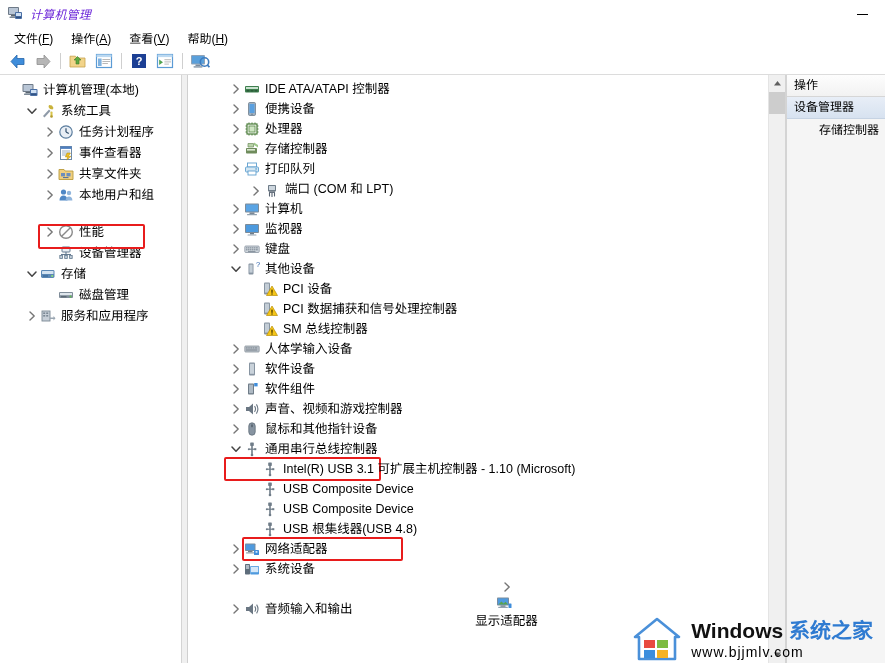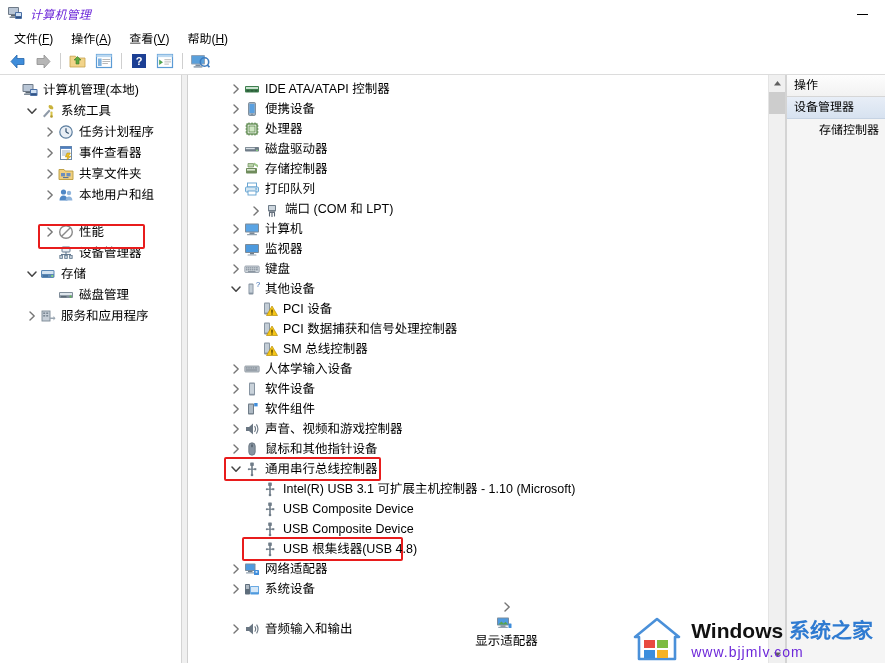--- a/index.html
+++ b/index.html
@@ -233,21 +233,21 @@
     right: 12px;
     bottom: 2px;
     display: flex;
     align-items: center;
     pointer-events: none;
   }
   .wm-logo { width: 52px; height: 48px; margin-right: 8px; }
   .wm-text { display: flex; flex-direction: column; line-height: 1; }
   .wm-line1 { font-size: 21px; font-weight: bold; color: #111; }
   .wm-line1 .cn { color: #2f7bd1; }
-  .wm-line2 { font-size: 14px; color: #6d28d9; margin-top: 4px; letter-spacing: 1px; }
+  .wm-line2 { font-size: 14px; color: #000000; margin-top: 4px; letter-spacing: 1px; }
 </style>
 </head>
 <body>
 
 <div class="titlebar">
   <span class="app-icon">
     <svg class="mmc-icon" viewBox="0 0 16 16">
       <rect x="1" y="2" width="11" height="8" rx="1" fill="#6e7a88"></rect>
       <rect x="2" y="3" width="9" height="6" fill="#b9c6d6"></rect>
       <rect x="4" y="10" width="5" height="1.5" fill="#5b6672"></rect>
@@ -573,35 +573,20 @@
           <span class="lbl">处理器</span>
         </div>
         <div class="row" style="height: 20px; padding-left: 40px;">
           <span class="twisty">
             <svg width="8" height="10" viewBox="0 0 8 10">
               <path d="M2 1 L6.2 5 L2 9" fill="none" stroke="#767676" stroke-width="1.4" stroke-linecap="round" stroke-linejoin="round"></path>
             </svg>
           </span>
           <span class="ic">
             <svg width="16" height="16" viewBox="0 0 16 16">
-              <rect x="1" y="6" width="14" height="4.6" rx="0.8" fill="#6f7c88"></rect>
-              <rect x="1.8" y="6.8" width="9" height="1.4" fill="#d8dfe5"></rect>
-              <circle cx="13" cy="9.4" r="0.8" fill="#8fe07a"></circle>
-            </svg>
-          </span>
-          <span class="lbl">磁盘驱动器</span>
-        </div>
-        <div class="row" style="height: 20px; padding-left: 40px;">
-          <span class="twisty">
-            <svg width="8" height="10" viewBox="0 0 8 10">
-              <path d="M2 1 L6.2 5 L2 9" fill="none" stroke="#767676" stroke-width="1.4" stroke-linecap="round" stroke-linejoin="round"></path>
-            </svg>
-          </span>
-          <span class="ic">
-            <svg width="16" height="16" viewBox="0 0 16 16">
               <rect x="2" y="7" width="11" height="5.5" rx="0.8" fill="#6f8c5c"></rect>
               <rect x="3" y="8" width="8" height="1.6" fill="#dbe9d2"></rect>
               <path d="M10 1.5 L14 4 L14 6.5 L10 4 Z" fill="#9ec88a"></path>
               <path d="M4 2.5 L9.5 2.5 L9.5 6 L4 6 Z" fill="#b9d3a9" stroke="#6f8c5c" stroke-width="0.7"></path>
             </svg>
           </span>
           <span class="lbl">存储控制器</span>
         </div>
         <div class="row" style="height: 20px; padding-left: 40px;">
           <span class="twisty">

